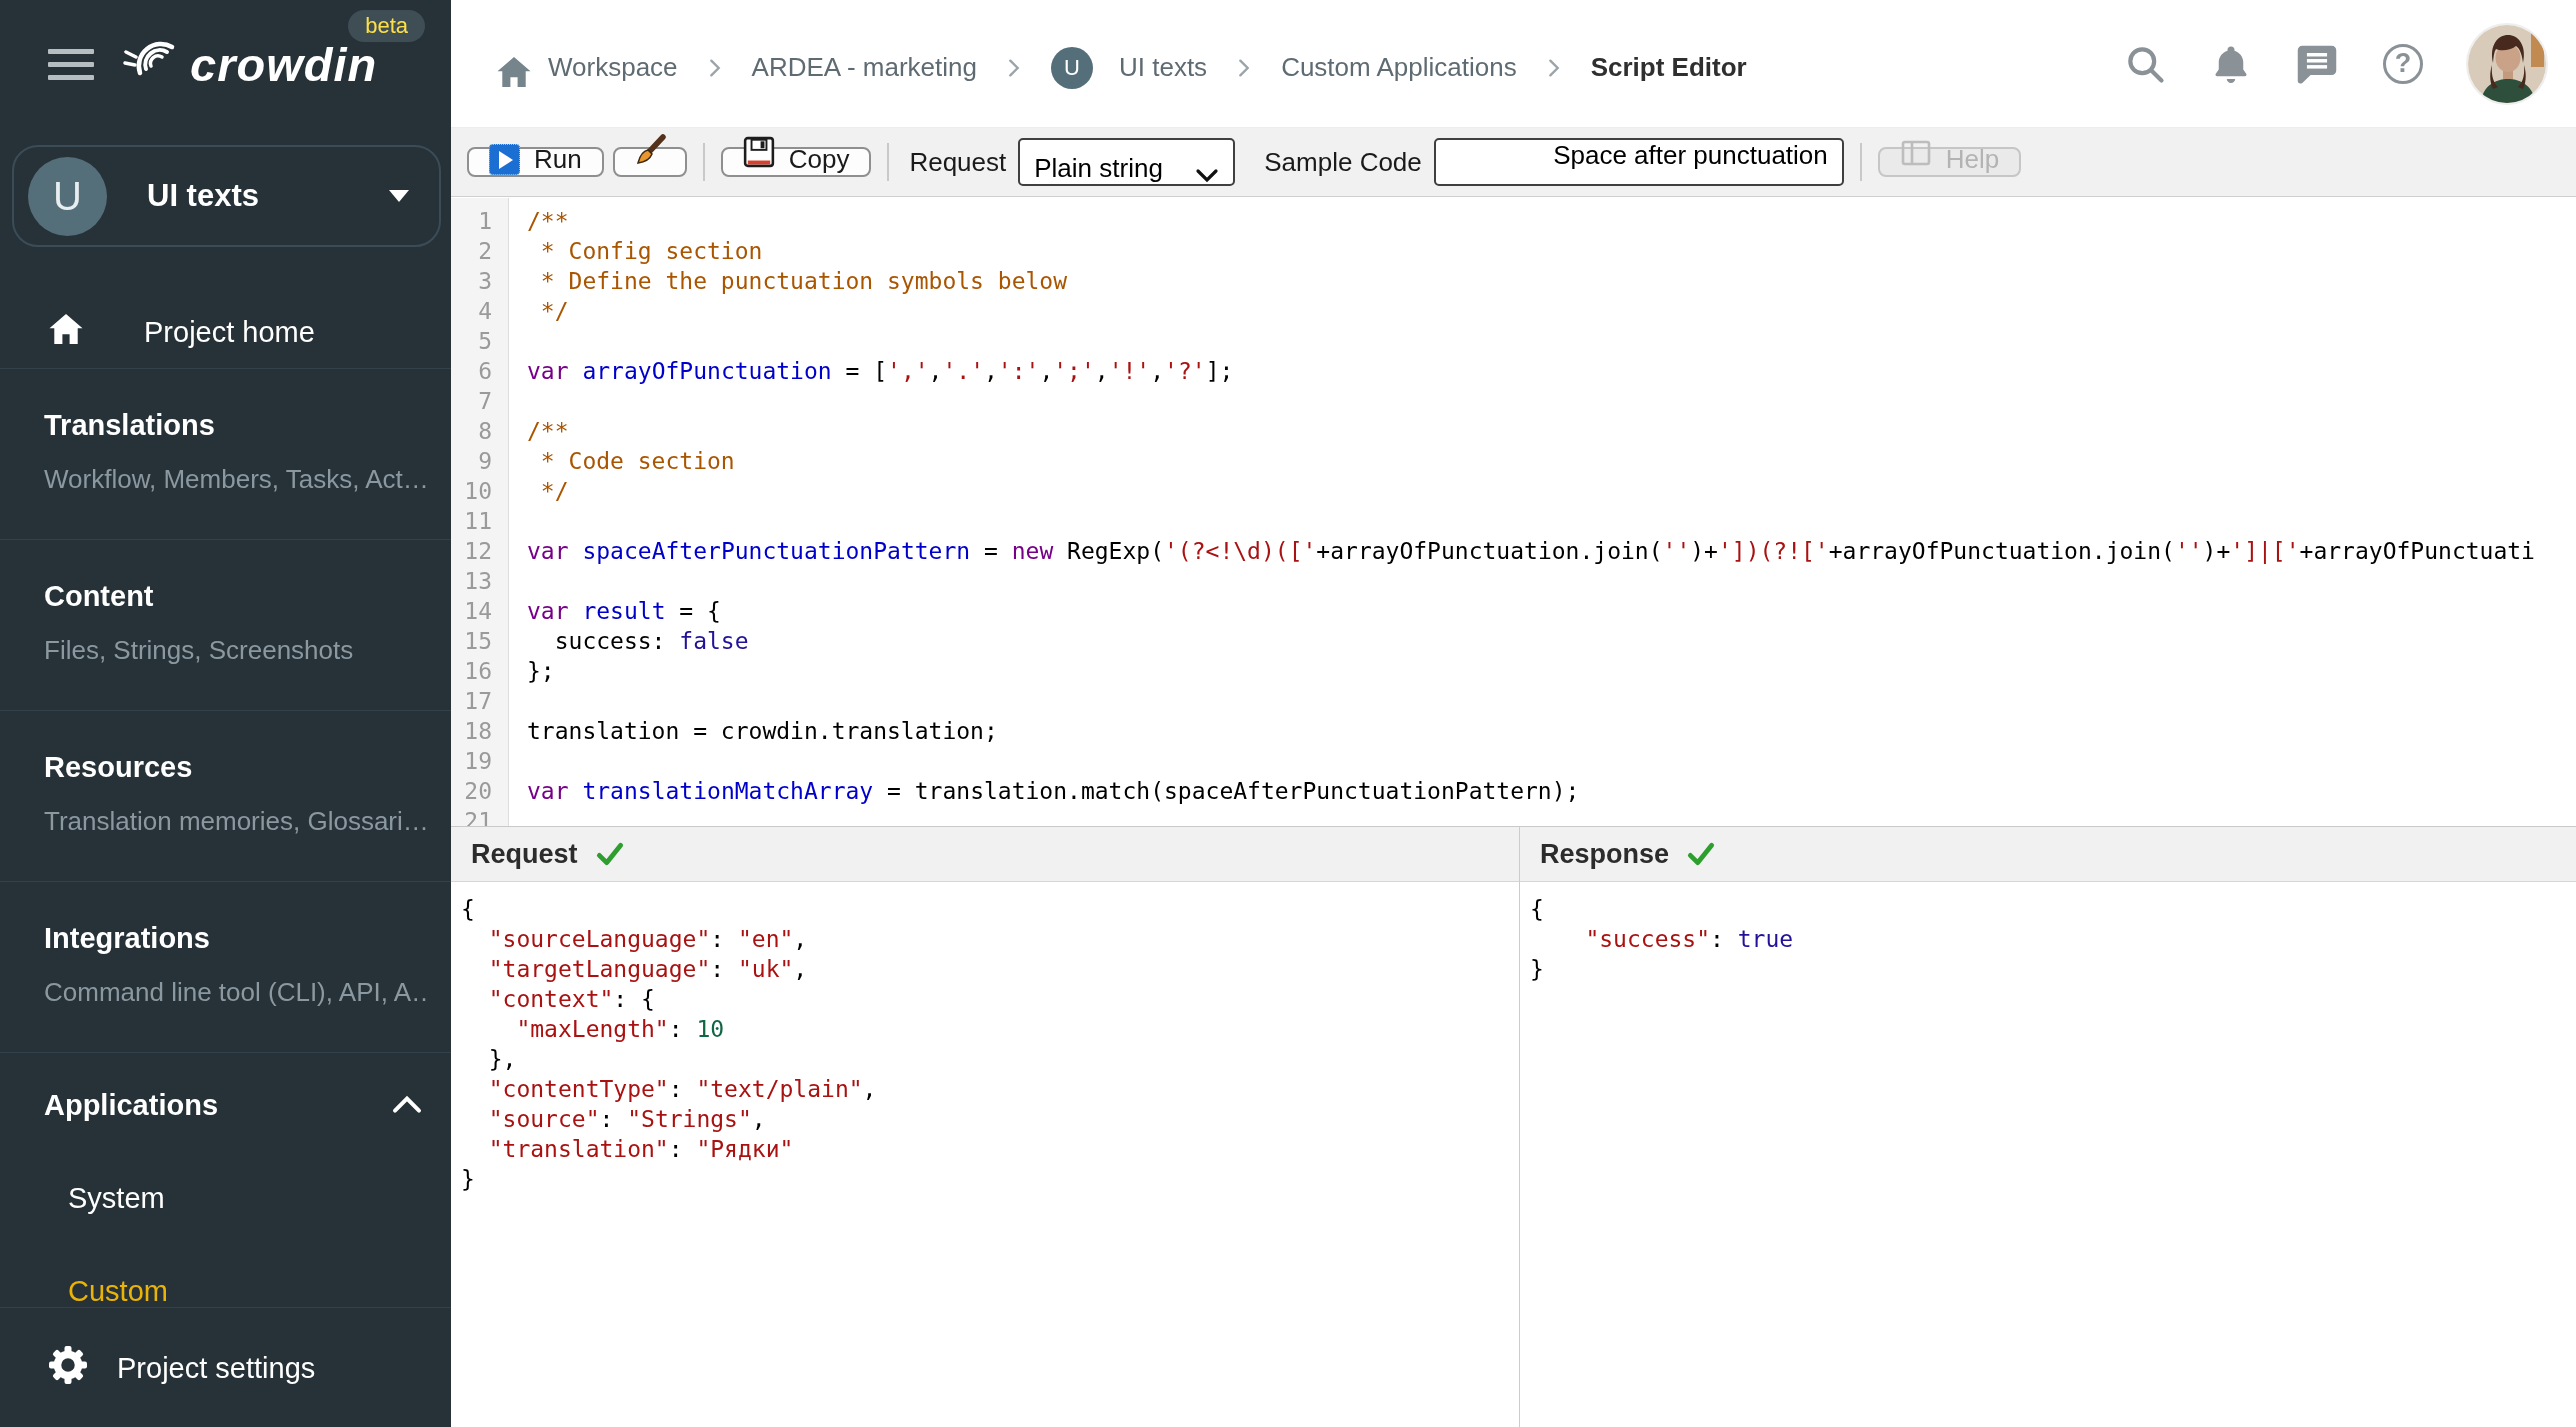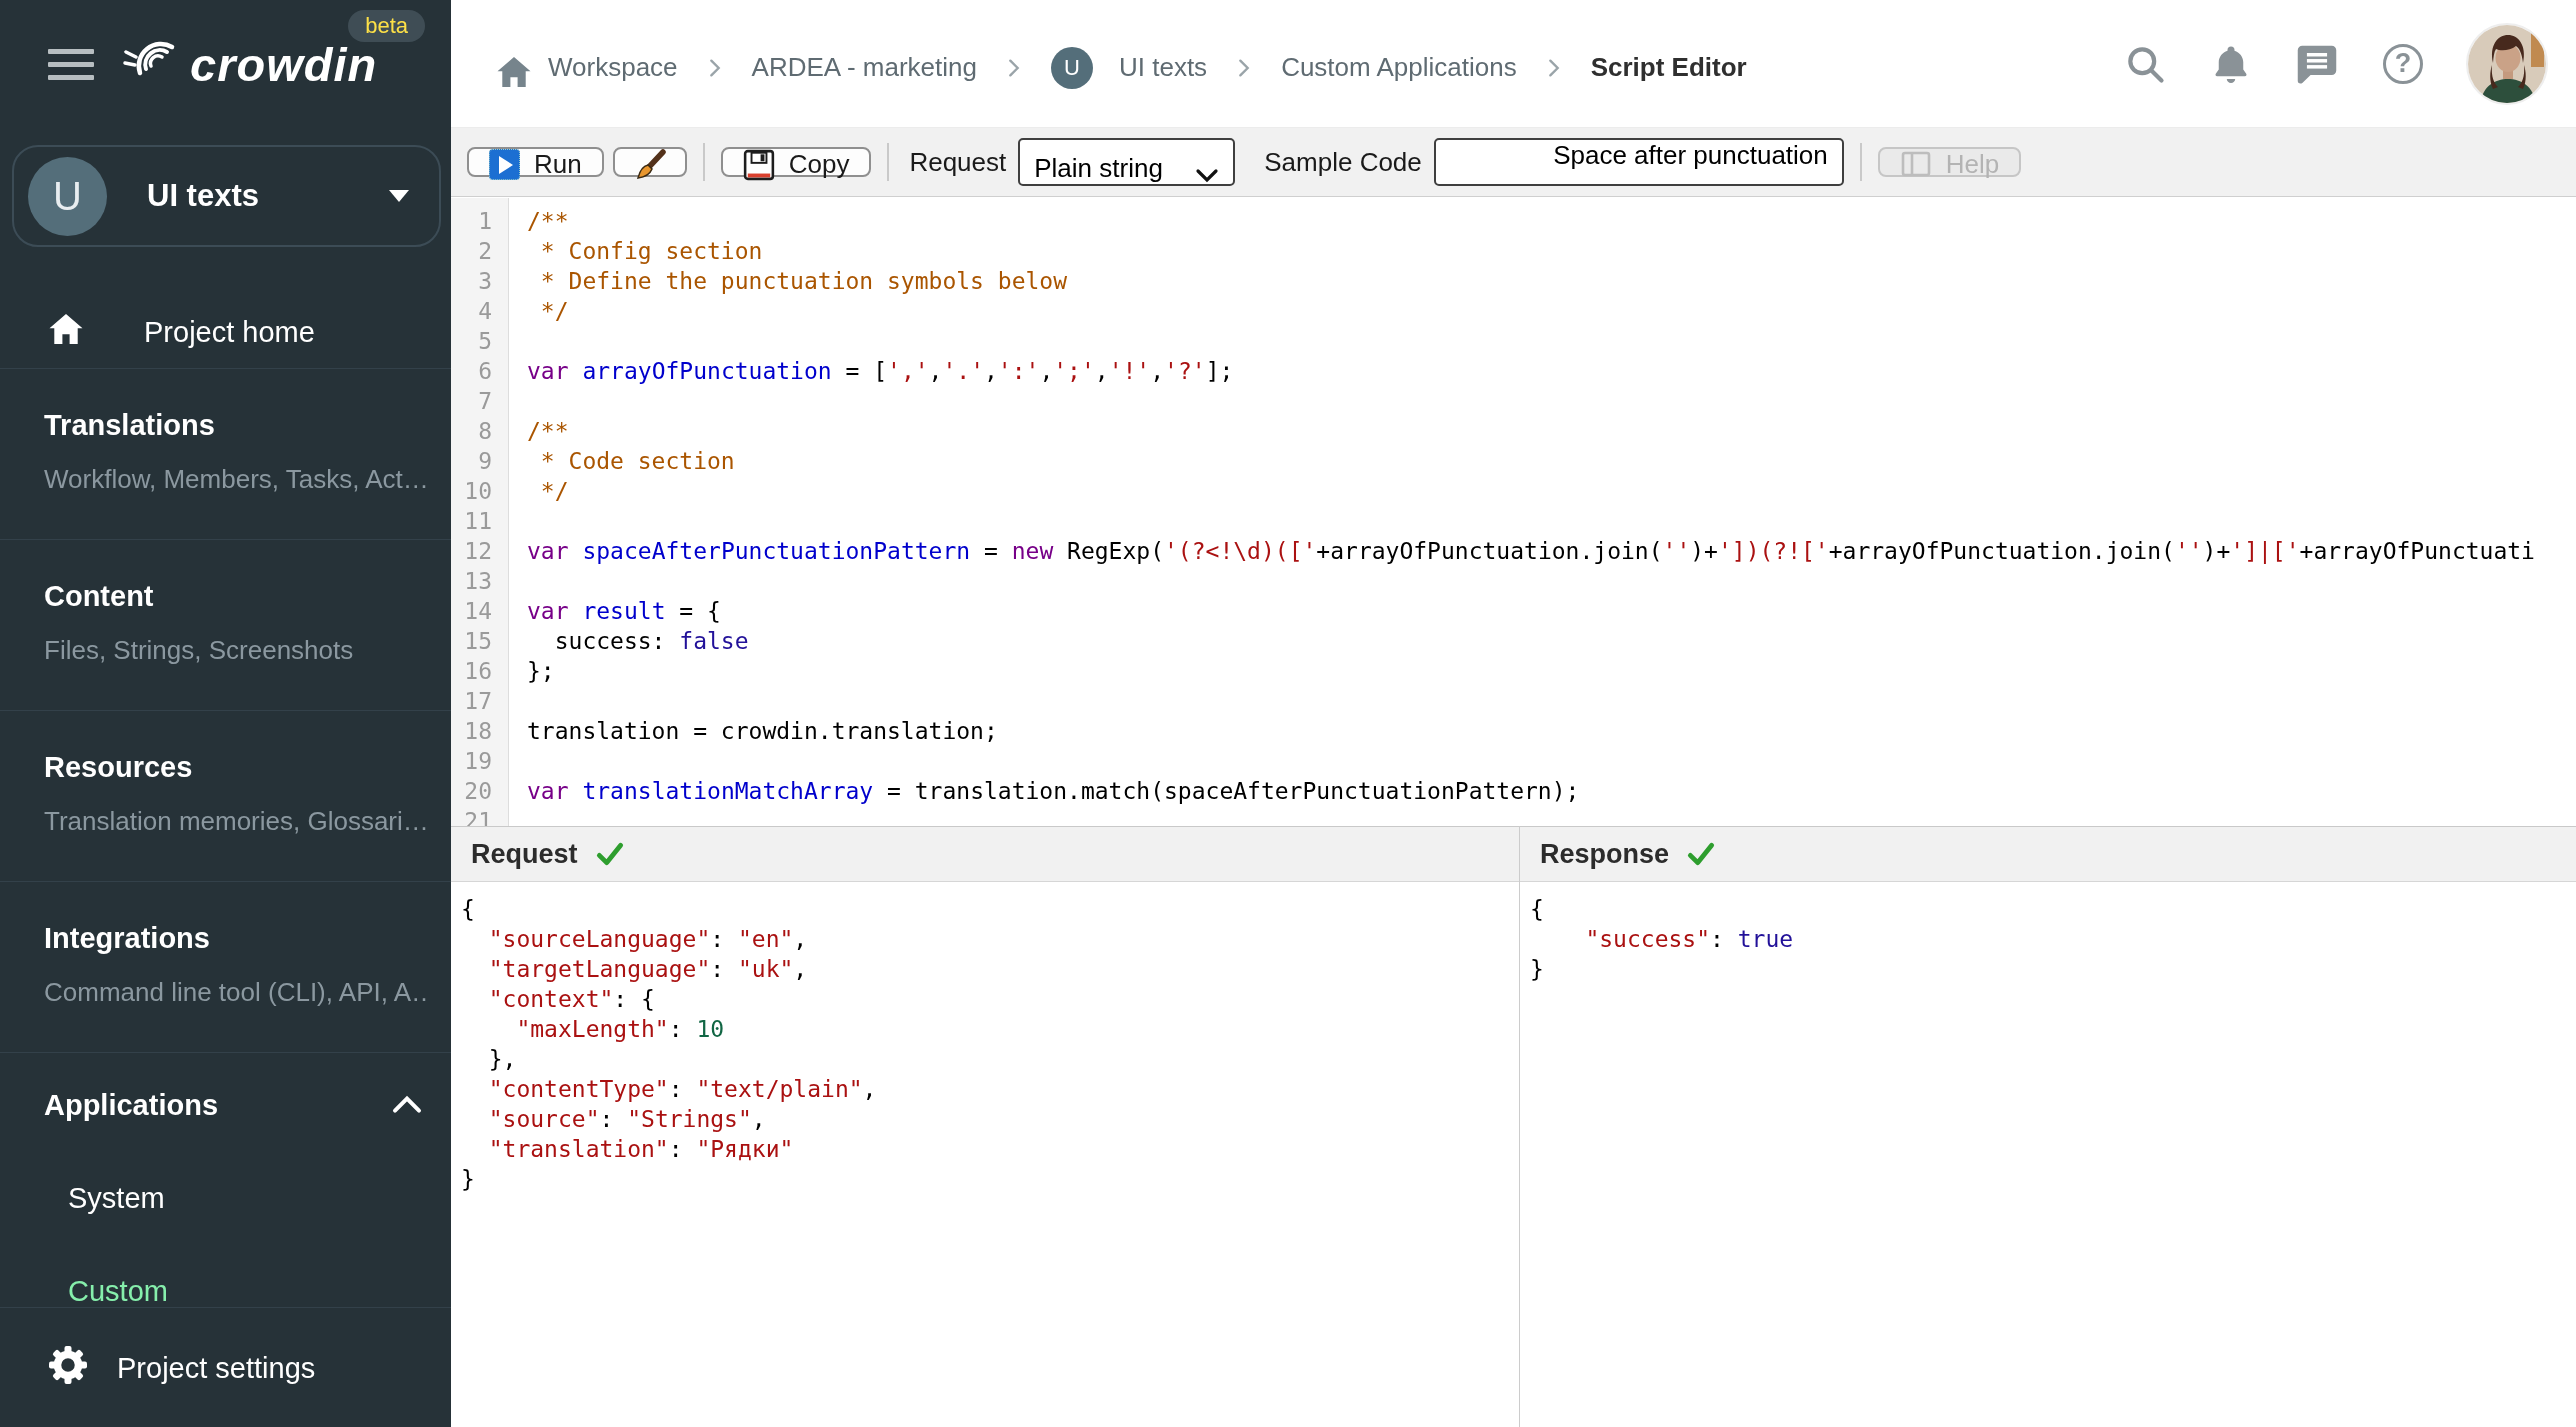--- a/index.html
+++ b/index.html
@@ -17,39 +17,39 @@
   .project-select { margin:17px 10px 0 12px; height:102px; border:2px solid #3c4c56; border-radius:26px; display:flex; align-items:center; padding:0 30px 0 14px; cursor:pointer; }
   .proj-avatar { width:79px; height:79px; border-radius:50%; background:#546e7a; color:#e8edf0; font-size:40px; display:flex; align-items:center; justify-content:center; }
   .proj-name { margin-left:40px; font-size:31px; font-weight:bold; flex:1; }
   .caret-down { width:0; height:0; border-left:10px solid transparent; border-right:10px solid transparent; border-top:12px solid #fff; }
   .side-home { margin-top:50px; height:72px; display:flex; align-items:center; gap:60px; padding-left:48px; border-bottom:1px solid #33414a; font-size:29px; font-weight:500; cursor:pointer; }
   .side-section { padding:40px 20px 44px 44px; border-bottom:1px solid #33414a; cursor:pointer; }
   .side-title { font-size:29px; font-weight:bold; margin-bottom:22px; }
   .side-sub { font-size:26px; color:#8b98a0; white-space:nowrap; overflow:hidden; }
   .apps-header { display:flex; align-items:center; justify-content:space-between; padding:36px 28px 0 44px; font-size:29px; font-weight:bold; cursor:pointer; }
   .app-item { margin-top:60px; padding-left:68px; font-size:29px; font-weight:500; cursor:pointer; }
-  .app-item.active { color:#86efac; }
+  .app-item.active { color:#eab308; }
   .side-settings { position:absolute; bottom:0; width:100%; height:121px; border-top:1px solid #33414a; display:flex; align-items:center; gap:29px; padding-left:48px; font-size:29px; font-weight:500; background:#263238; cursor:pointer; }
 
   
   .topbar { position:absolute; left:451px; top:0; right:0; height:128px; background:#fff; border-bottom:1px solid #ececec; display:flex; align-items:center; justify-content:space-between; padding:0 28px 0 45px; }
   .breadcrumb { display:flex; align-items:flex-end; gap:16px; font-size:26px; color:#5f6b72;margin-top:8px; }
   .crumbs { display:flex; align-items:center; gap:26px; }
   .crumb { cursor:pointer; white-space:nowrap; }
   .crumb.current { color:#2f2f2f; font-weight:bold; cursor:default; }
   .crumb-sep { width:22px; height:22px; }
   .crumb-avatar { width:42px; height:42px; border-radius:50%; background:#546e7a; color:#fff; font-size:22px; display:flex; align-items:center; justify-content:center; }
   .top-icons { display:flex; align-items:center; gap:40px; }
   .tico { width:46px; height:46px; background:none; border:none; cursor:pointer; display:flex; align-items:center; justify-content:center; }
   .help-circ { width:40px; height:40px; border:3.5px solid #8a9297; border-radius:50%; color:#8a9297; font-size:27px; font-weight:bold; display:flex; align-items:center; justify-content:center; }
   .avatar { width:82px; height:82px; border-radius:50%; overflow:hidden; border:2px solid #eee; cursor:pointer; flex:none; }
 
   
   .toolbar { position:absolute; left:451px; top:128px; right:0; height:69px; background:#f1f1f1; border-bottom:1px solid #cfcfcf; display:flex; align-items:center; padding-left:16px; }
-  .tbtn { height:30px; display:flex; align-items:flex-start; gap:14px; background:#fdfdfd; border:2px solid #8f8f8f; border-radius:8px; font-size:26px; color:#1a1a1a; padding:0 20px; cursor:pointer; font-family:inherit; }
+  .tbtn { height:30px; display:flex; align-items:flex-end; gap:14px; background:#fdfdfd; border:2px solid #8f8f8f; border-radius:8px; font-size:26px; color:#1a1a1a; padding:0 20px; cursor:pointer; font-family:inherit; }
   .tbtn.icon-only { padding:0 18px; }
   .tbtn + .tbtn { margin-left:9px; }
   .tsep { width:2px; height:38px; background:#c9c9c9; margin:0 16px; flex:none; }
   .run-ico { width:31px; height:31px; background:#1c6fd2; border:1px dotted #9cc; border-radius:4px; display:flex; align-items:center; justify-content:center; }
   .run-ico i { display:block; width:0; height:0; border-top:9px solid transparent; border-bottom:9px solid transparent; border-left:14px solid #fff; margin-left:3px; }
   .tlabel { font-size:26px; color:#1a1a1a; margin:0 12px 0 4px; white-space:nowrap; }
   .tselect { height:48px; background:#fff; border:2px solid #3f3f3f; border-radius:5px; display:flex; align-items:flex-end; justify-content:space-between; font-size:26px; padding:0 14px 0 14px; cursor:pointer; gap:18px; }
   .tselect.w1 { width:217px; }
   .tselect.w2 { width:410px;flex-direction:column; }
   .tbtn.disabled { background:#eaeaea; border-color:#c6c6c6; color:#b3b3b3; cursor:default; }

